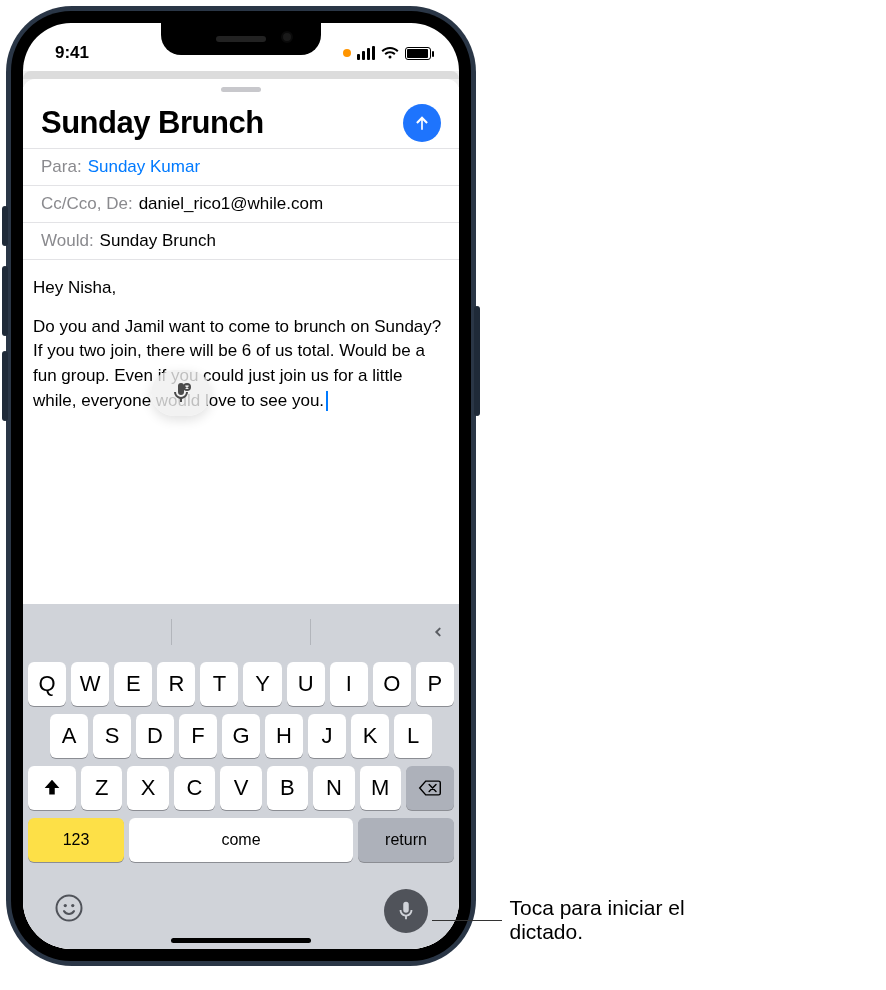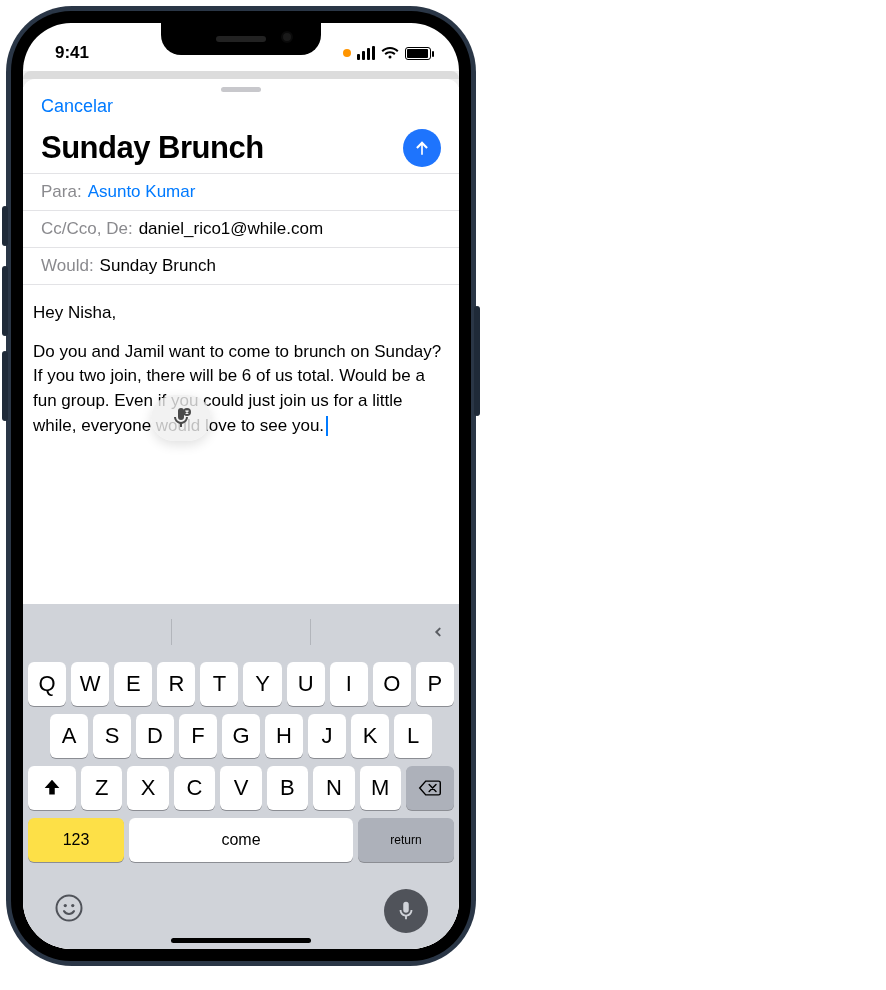--- a/index.html
+++ b/index.html
@@ -221,21 +221,21 @@
     box-shadow: 0 1px 0 #8b8d93;
     display:flex; align-items:center; justify-content:center;
     font-size: 22px;
     color:#000;
   }
   .key.shift, .key.del { flex: 0 0 48px; background:#fff; }
   .key.shift { background:#fff;}
   .key.del { background:#adb1ba; }
   .key.num { flex:0 0 96px; background:#fde047; font-size:16px;}
   .key.space { flex:1; font-size:16px;}
-  .key.return { flex:0 0 96px; background:#adb1ba; font-size:12px;}
+  .key.return { flex:0 0 96px; background:#adb1ba; font-size:16px;}
   .kb-bottom {
     display:flex; justify-content:space-between; align-items:center;
     padding: 16px 26px 2px;
     height: 68px;
   }
   .emoji-btn { font-size: 28px; color:#50535a; }
   .mic-btn {
     width:44px; height:44px; background:#50535a; border-radius:50%;
     display:flex; align-items:center; justify-content:center;
   }
@@ -294,35 +294,32 @@
             <div class="battery">
                 <div class="fill"></div>
               </div>
           </div>
         </div>
 
         <div class="sheet-bg"></div>
 
         <div class="sheet">
           <div class="grabber"></div>
-          <div class="cancel-row">
-            <span class="cancel">Cancelar</span>
-          </div>
           <div class="title-row">
             <div class="title">Sunday Brunch</div>
             <div class="send-btn">
               <svg viewBox="0 0 24 24">
                   <path d="M12 4l7 7-1.8 1.8L13 8.6V20h-2V8.6l-4.2 4.2L5 11l7-7z" fill="#fff"></path>
                 </svg>
             </div>
           </div>
 
           <div class="field">
             <span class="label">Para:</span>
-            <span class="val-link">Asunto Kumar</span>
+            <span class="val-link">Sunday Kumar</span>
           </div>
           <div class="field">
             <span class="label">Cc/Cco, De:</span>
             <span class="val">daniel_rico1@while.com</span>
           </div>
           <div class="field">
             <span class="label">Would:</span>
             <span class="val">Sunday Brunch</span>
           </div>
 
@@ -414,13 +411,17 @@
                   </svg>
               </div>
             </div>
             <div class="home-ind"></div>
           </div>
         </div>
       </div>
     </div>
   </div>
 
+  <div class="callout">
+    <div class="line"></div>
+    <div class="text">Toca para iniciar el dictado.</div>
+  </div>
 </div>
 
 </body></html>

